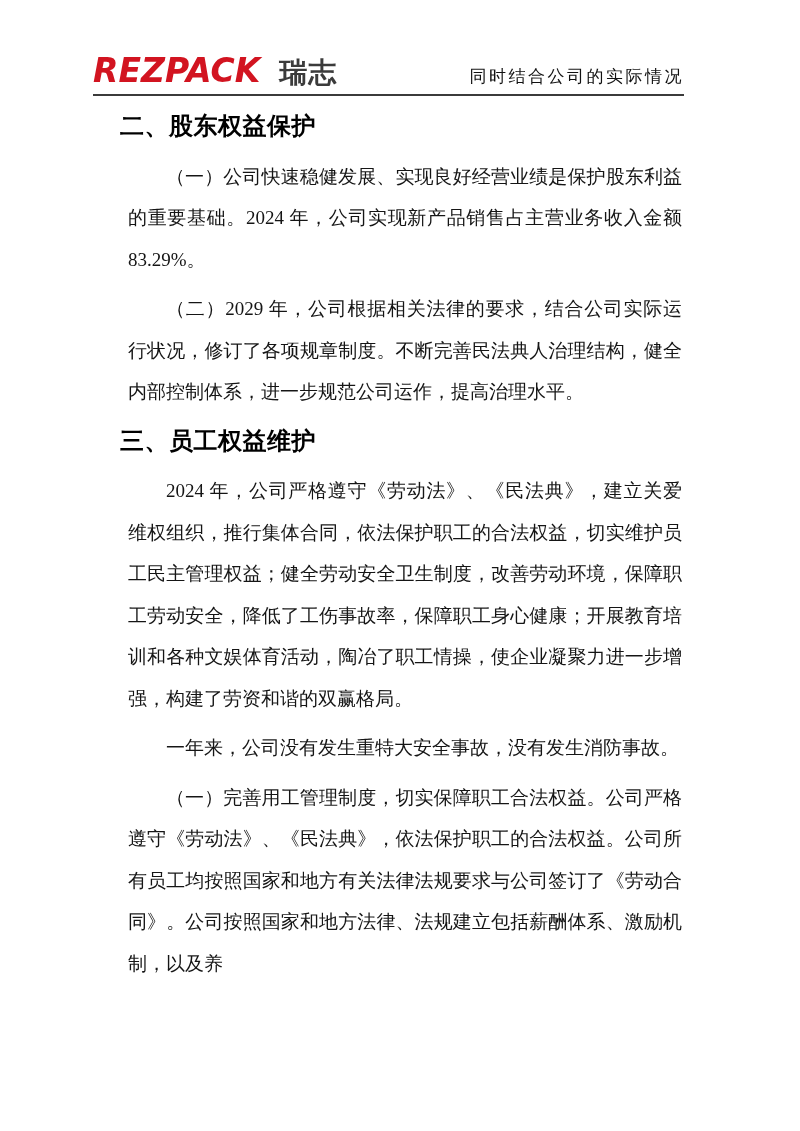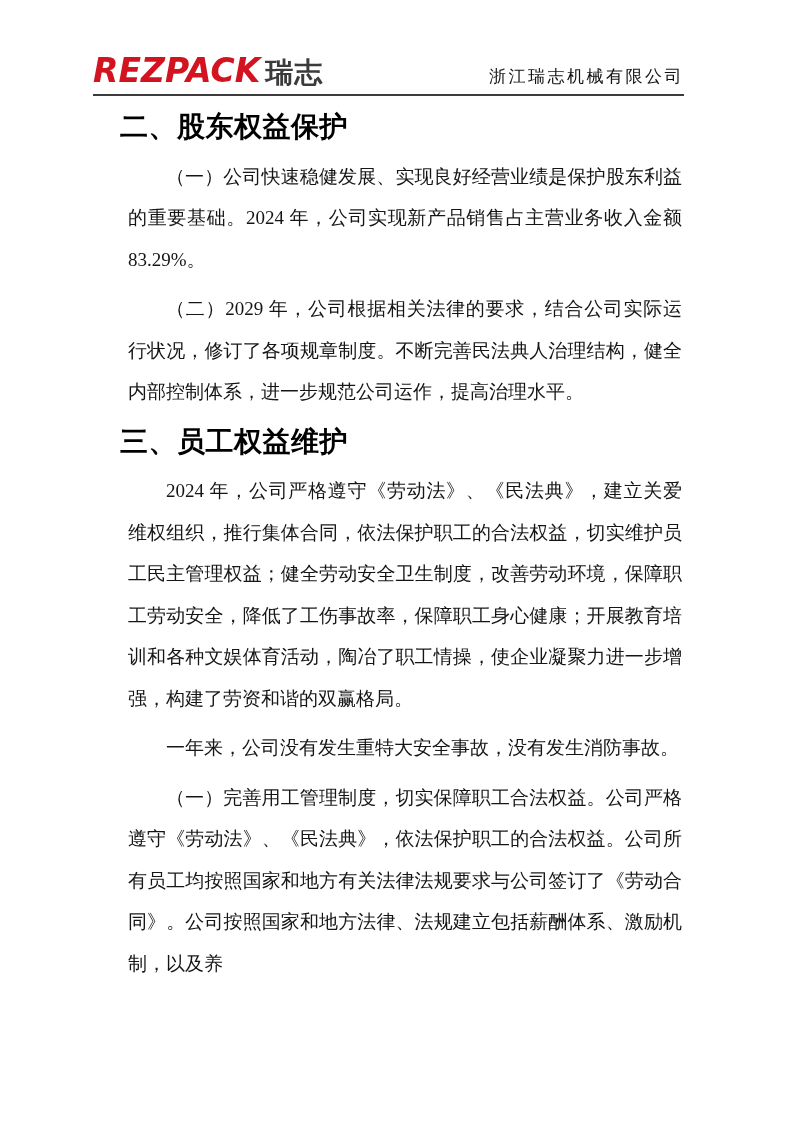--- a/index.html
+++ b/index.html
@@ -40,21 +40,21 @@
     font-style: italic;
     font-size: 33px;
     letter-spacing: 0px;
     line-height: 1;
   }
   .logo-cn {
     font-family: "DejaVu Sans", "Liberation Sans", sans-serif;
     font-weight: 900;
     font-size: 28px;
     line-height: 1;
-    margin-left: 5px;
+    margin-left: 19px;
     letter-spacing: 1px;
   }
   .company-name {
     font-family: "Liberation Serif", "DejaVu Serif", serif;
     font-size: 17px;
     letter-spacing: 2.5px;
     color: #111111;
     line-height: 1;
     padding-bottom: 2px;
     white-space: nowrap;
@@ -71,40 +71,40 @@
     color: #151515;
     text-align: justify;
     text-justify: inter-ideograph;
   }
   .doc-body p.paragraph {
     margin: 8px;
     text-indent: 2em;
   }
   .doc-body h2.heading {
     margin: 0;
-    font-size: 28px;
+    font-size: 24px;
     font-weight: bold;
     color: #000000;
     line-height: 41.5px;
     text-align: left;
     font-family: "DejaVu Sans", "Liberation Sans", sans-serif;
     letter-spacing: 0.5px;
   }
 </style>
 </head>
 <body>
 
 <div class="page">
 
   <div class="header" style="border-bottom-color: rgb(59, 59, 59);">
     <div class="logo">
       <span class="logo-latin" style="color: rgb(210, 20, 32);">REZPACK</span>
       <span class="logo-cn" style="color: rgb(59, 59, 59);">瑞志</span>
     </div>
-    <div class="company-name">浙江瑞志机械有限公司</div>
+    <div class="company-name">同时结合公司的实际情况</div>
   </div>
 
   <div class="doc-body">
 
   <h2 class="heading">二、股东权益保护</h2>
       <p class="paragraph">（一）公司快速稳健发展、实现良好经营业绩是保护股东利益的重要基础。2024 年，公司实现新产品销售占主营业务收入金额 83.29%。</p>
       <p class="paragraph">（二）2029 年，公司根据相关法律的要求，结合公司实际运行状况，修订了各项规章制度。不断完善民法典人治理结构，健全内部控制体系，进一步规范公司运作，提高治理水平。</p>
       <h2 class="heading">三、员工权益维护</h2>
       <p class="paragraph">2024 年，公司严格遵守《劳动法》、《民法典》，建立关爱维权组织，推行集体合同，依法保护职工的合法权益，切实维护员工民主管理权益；健全劳动安全卫生制度，改善劳动环境，保障职工劳动安全，降低了工伤事故率，保障职工身心健康；开展教育培训和各种文娱体育活动，陶冶了职工情操，使企业凝聚力进一步增强，构建了劳资和谐的双赢格局。</p>
       <p class="paragraph">一年来，公司没有发生重特大安全事故，没有发生消防事故。</p>

